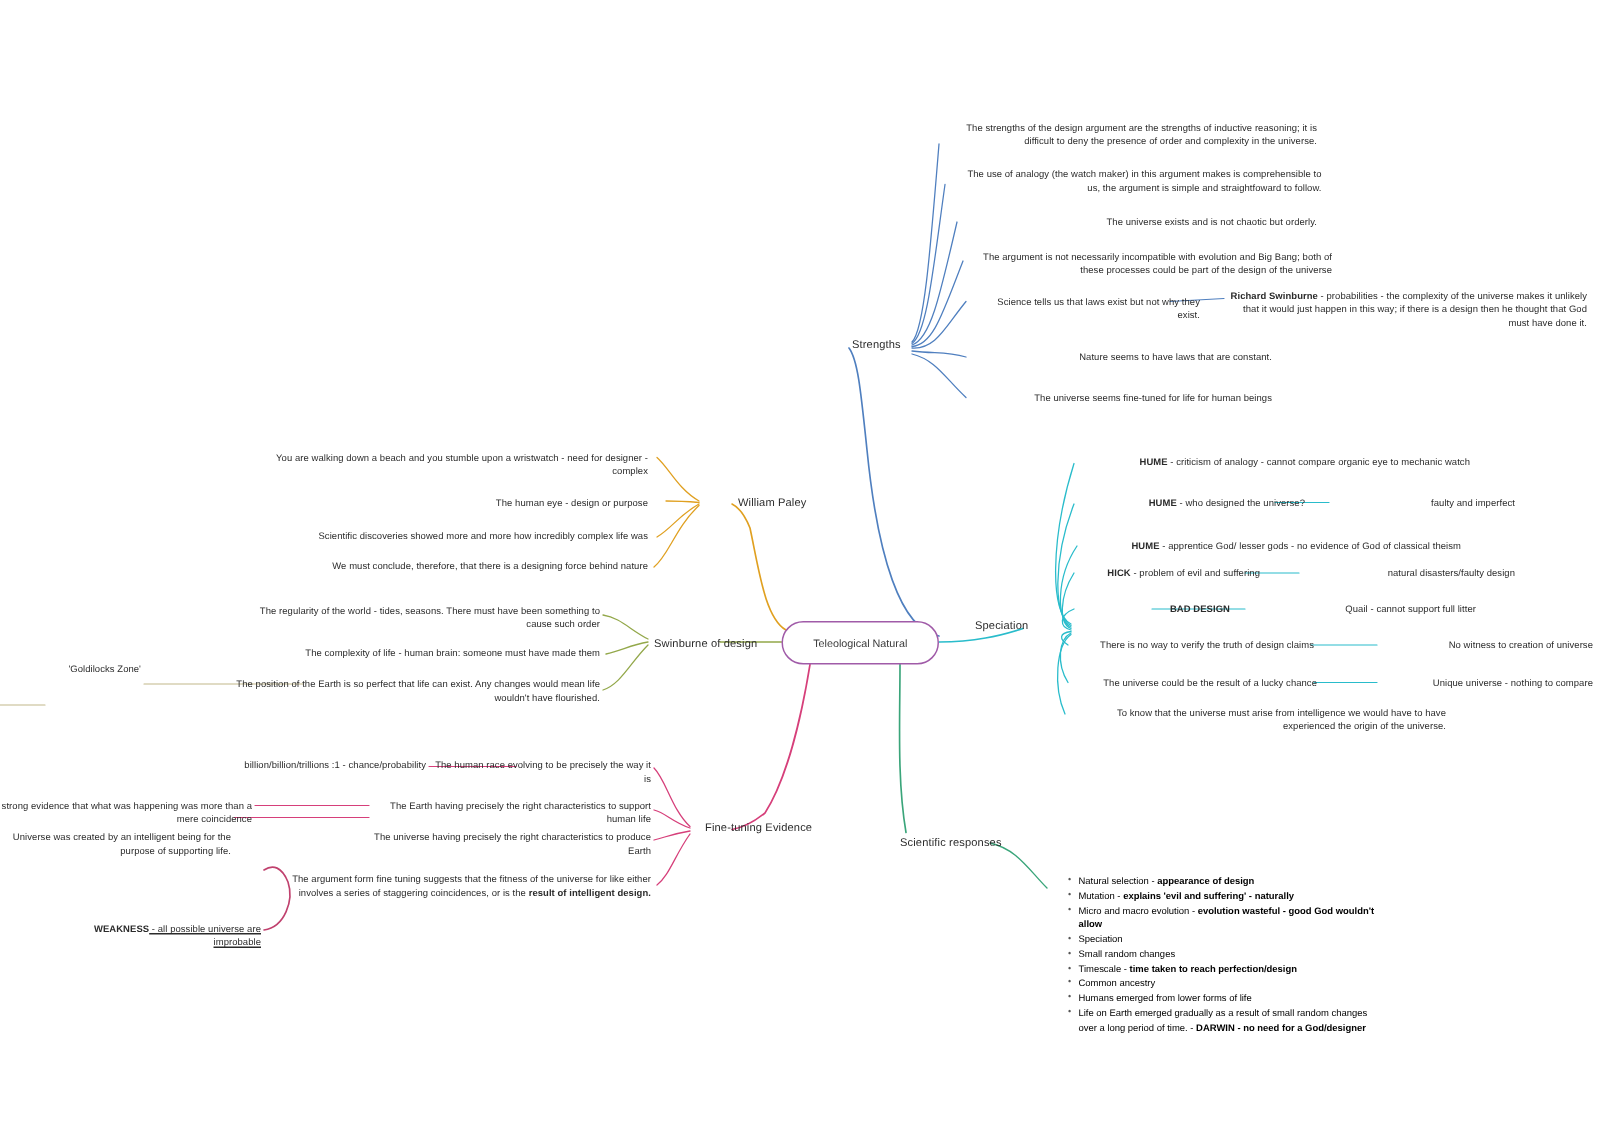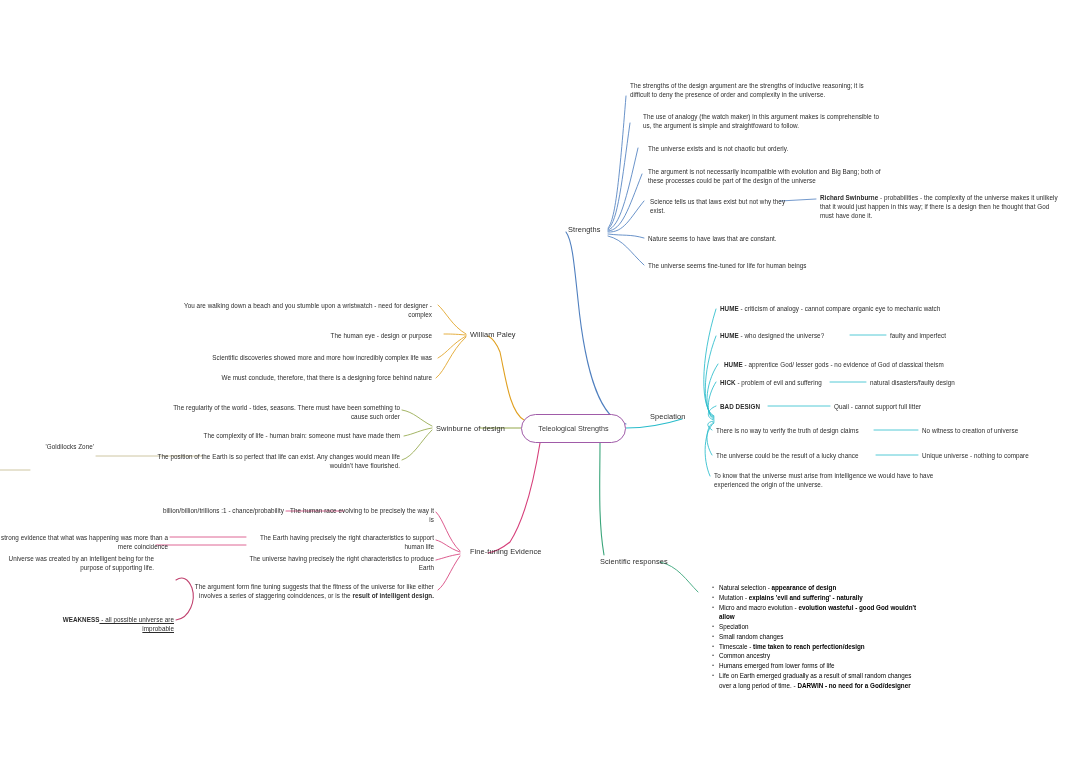--- a/index.html
+++ b/index.html
@@ -24,21 +24,21 @@
   svg#wires path { fill: none; stroke-linecap: round; }
 
   .node {
     position: absolute;
     color: #2b2b2b;
     line-height: 1.45;
     white-space: normal;
   }
   .t-leaf { font-size: 6.3px; letter-spacing: .05px; }
   .t-branch { font-size: 7.4px; letter-spacing: .1px; }
-  .t-right { text-align: left; }
+  .t-right { text-align: right; }
   .t-left  { text-align: right; }
 
   
   #central {
     position: absolute;
     left: 521px; top: 414px;
     width: 105px; height: 29px;
     border: 1px solid #a05ba8;
     border-radius: 15px;
     background: #ffffff;
@@ -128,21 +128,21 @@
     <path d="M 460 556 C 450 570 446 584 438 590" stroke="#d63f7a" stroke-width=".85"></path>
 
     <path d="M 286 511 L 344 511" stroke="#d63f7a" stroke-width=".8"></path>
     <path d="M 170 537 L 246 537" stroke="#d63f7a" stroke-width=".8"></path>
     <path d="M 156 545 L 246 545" stroke="#d63f7a" stroke-width=".8"></path>
 
     <path d="M 176 620 C 190 618 196 600 192 588 C 188 578 182 576 176 580" stroke="#c0416e" stroke-width="1.1"></path>
   </svg>
 
   <div id="central">
-    <span>Teleological Strengths</span>
+    <span>Teleological Natural</span>
   </div>
 
   <div class="node t-branch t-right" style="left:568px; top:225px;">
     <span>Strengths</span>
   </div>
 
   <div class="node t-leaf t-right" style="left:630px; top:81px; width:248px;">
     <span>The strengths of the design argument are the strengths of inductive reasoning; it is difficult to deny the presence of order and complexity in the universe.</span>
   </div>
   <div class="node t-leaf t-right" style="left:643px; top:112px; width:238px;">
@@ -221,21 +221,21 @@
     <li><span>Mutation - </span><span class="b">explains 'evil and suffering' - naturally</span></li>
     <li><span>Micro and macro evolution - </span><span class="b">evolution wasteful - good God wouldn't allow</span></li>
     <li><span>Speciation</span></li>
     <li><span>Small random changes</span></li>
     <li><span>Timescale - </span><span class="b">time taken to reach perfection/design</span></li>
     <li><span>Common ancestry</span></li>
     <li><span>Humans emerged from lower forms of life</span></li>
     <li><span>Life on Earth emerged gradually as a result of small random changes over a long period of time. - </span><span class="b">DARWIN - no need for a God/designer</span></li>
   </ul>
 
-  <div class="node t-branch t-right" style="left:470px; top:330px;">
+  <div class="node t-branch t-right" style="left:492px; top:330px;">
     <span>William Paley</span>
   </div>
 
   <div class="node t-leaf t-left" style="left:180px; top:301px; width:252px;">
     <span>You are walking down a beach and you stumble upon a wristwatch - need for designer - complex</span>
   </div>
   <div class="node t-leaf t-left" style="left:280px; top:331px; width:152px;">
     <span>The human eye - design or purpose</span>
   </div>
   <div class="node t-leaf t-left" style="left:202px; top:353px; width:230px;">

